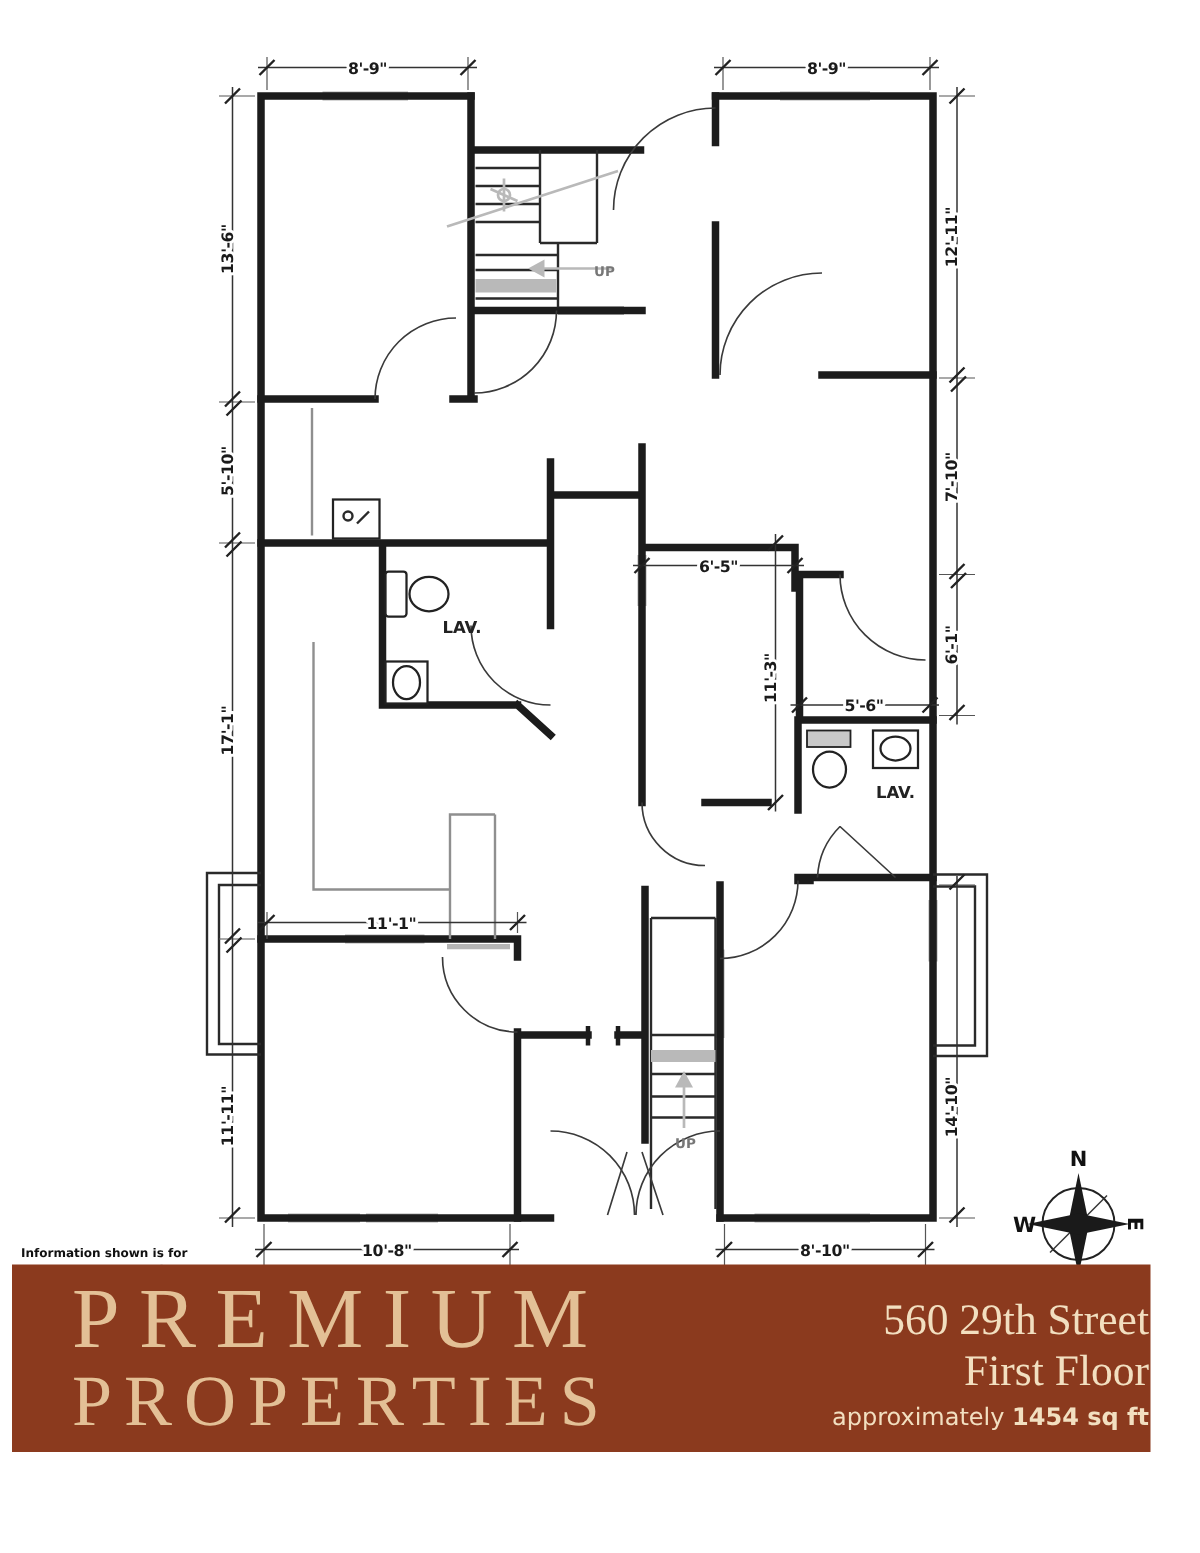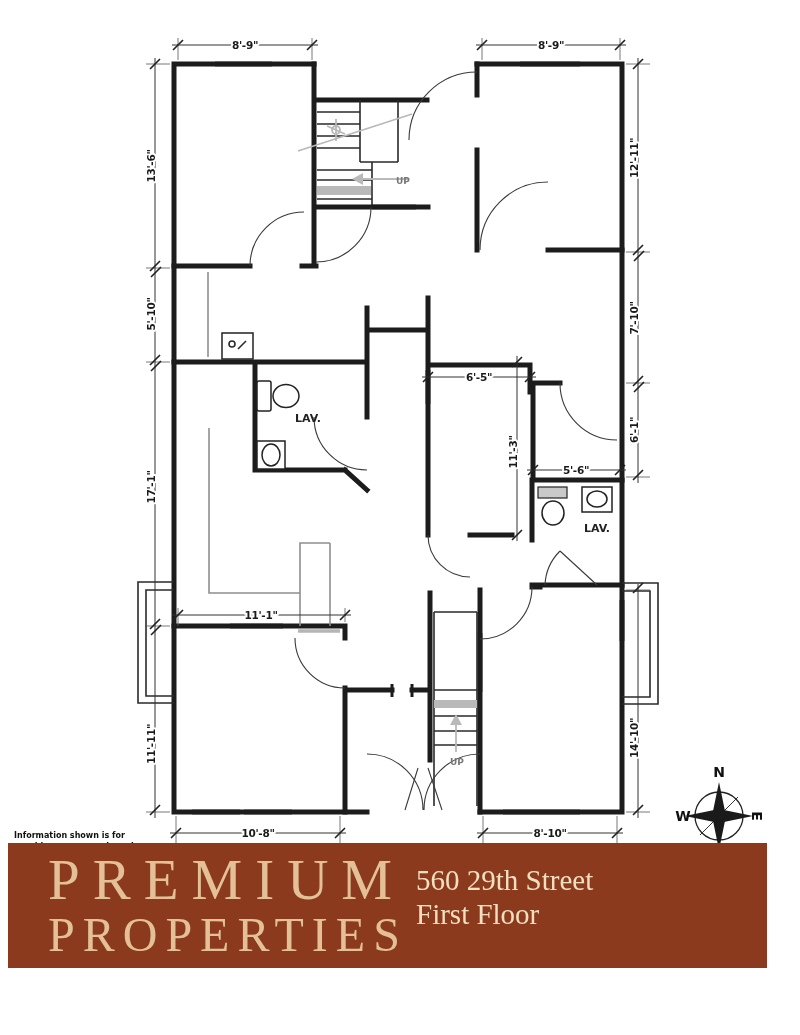--- a/index.html
+++ b/index.html
@@ -22,21 +22,21 @@
   .dimtxt{font:700 10.5px "DejaVu Sans",sans-serif;fill:#1a1a1a;letter-spacing:-.3px;
           paint-order:stroke;stroke:#fff;stroke-width:4px;stroke-linejoin:round;text-anchor:middle}
   .lavtxt{font:700 11px "DejaVu Sans",sans-serif;fill:#222;text-anchor:middle}
   .uptxt{font:700 9px "DejaVu Sans",sans-serif;fill:#777;text-anchor:middle}
   .cmptxt{font:700 14px "DejaVu Sans",sans-serif;fill:#111;text-anchor:middle}
   .banner{position:absolute;left:8px;top:843px;width:759px;height:125px;background:var(--banner-bg,#8B3A1E)}
   .brand{position:absolute;left:40px;top:8px;color:var(--brand-text,#E3C096);
          font-family:"Liberation Serif",serif;font-weight:400}
   .brand1{font-size:57px;letter-spacing:13px;line-height:1}
   .brand2{font-size:48px;letter-spacing:8px;line-height:1;margin-top:3px}
-  .addr{position:absolute;left:408px;top:20px;width:350px;text-align:left;color:var(--banner-text,#F2DFC0)}
+  .addr{position:absolute;left:408px;top:20px;width:350px;text-align:right;color:var(--banner-text,#F2DFC0)}
   .addr1,.addr2{font-family:"Liberation Serif",serif;font-size:29px;line-height:1.18}
   .addr3{font-size:16px;margin-top:4px;font-family:"DejaVu Sans",sans-serif}
   .disclaimer{position:absolute;left:14px;top:831px;width:126px;text-align:left;
               font-size:8px;font-weight:700;line-height:1.35;color:#111}
 </style>
 </head>
 <body>
 
 
 
@@ -225,17 +225,18 @@
 
 
 <div class="banner">
   <div class="brand">
     <div class="brand1">PREMIUM</div>
     <div class="brand2">PROPERTIES</div>
   </div>
   <div class="addr">
     <div class="addr1">560 29th Street</div>
     <div class="addr2">First Floor</div>
+    <div class="addr3"><span>approximately </span><b>1454 sq ft</b></div>
   </div>
 </div>
 
 
 
 
 </body></html>

